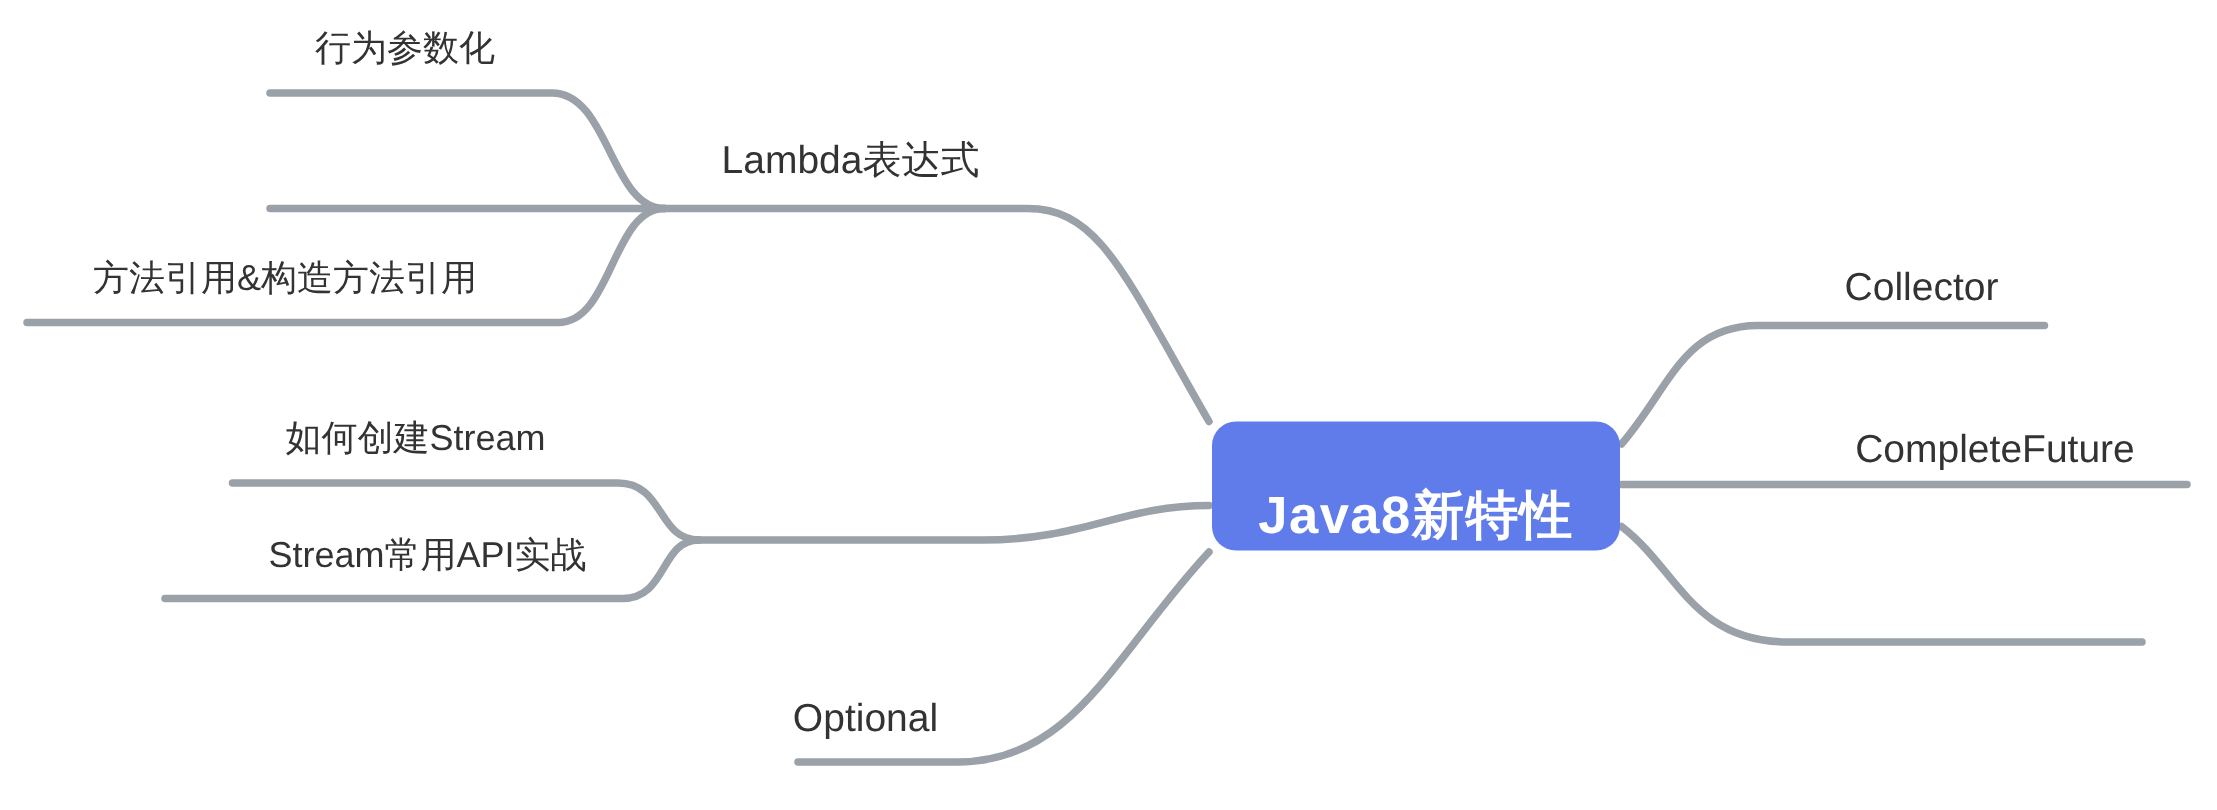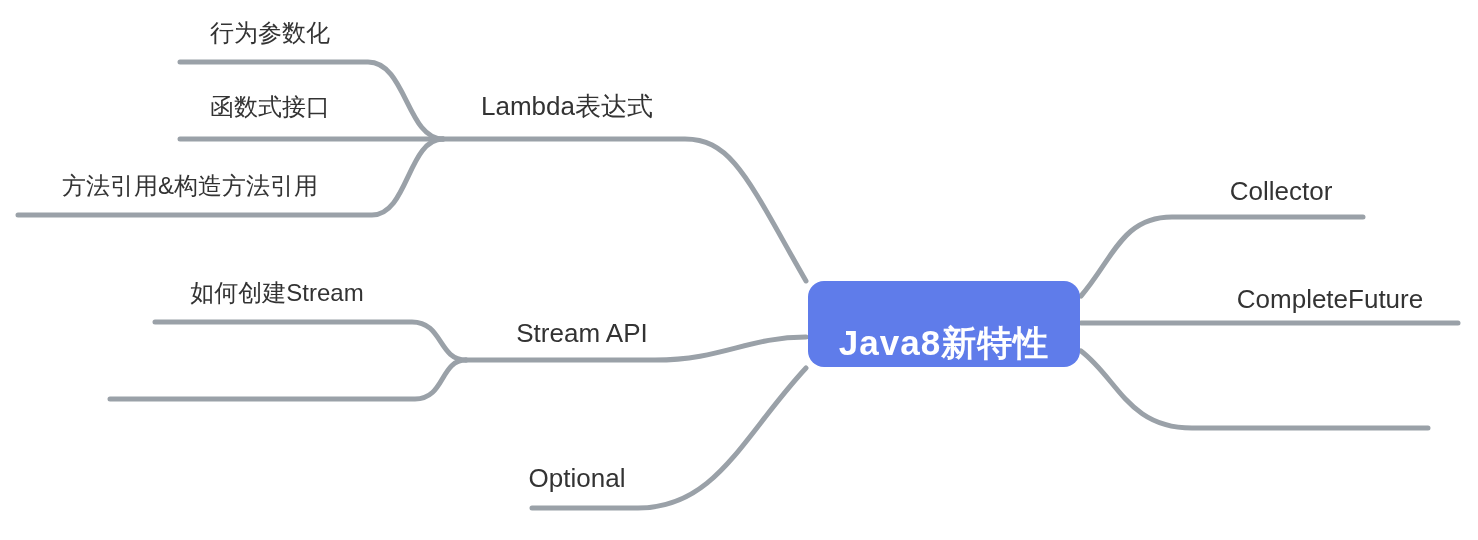--- a/index.html
+++ b/index.html
@@ -81,30 +81,29 @@
 
     <path d="M 532,508 L 638,508 C 716,508 742,437 806,368"></path>
 
     <path d="M 1081,296 C 1113,259 1122,217 1172,217 L 1363,217"></path>
     <path d="M 1081,323 L 1458,323"></path>
     <path d="M 1081,351 C 1118,379 1128,428 1192,428 L 1428,428"></path>
   </svg>
 
   <div class="label lvl2" style="left:175px; top:19px;  width:190px;">行为参数化</div>
 
-  <div class="label lvl2" style="left:175px; top:93px;  width:190px;">函数式接口</div>
 
   <div class="label lvl2" style="left:10px;  top:172px; width:360px;">方法引用&amp;构造方法引用</div>
 
   <div class="label lvl2" style="left:162px; top:279px; width:230px;">如何创建Stream</div>
 
+  <div class="label lvl2" style="left:130px; top:357px; width:310px;">Stream常用API实战</div>
 
   <div class="label lvl1" style="left:452px; top:91px;  width:230px;text-align:center;">Lambda表达式</div>
 
-  <div class="label lvl1" style="left:467px; top:318px; width:230px;">Stream API</div>
 
   <div class="label lvl1" style="left:497px; top:463px; width:160px;">Optional</div>
 
   <div class="root-node">
     <span>Java8新特性</span>
   </div>
 
   <div class="label lvl1" style="left:1195px; top:284px; width:270px;">CompleteFuture</div>
 
   <div class="label lvl1" style="left:1166px; top:176px; width:230px;">Collector</div>

